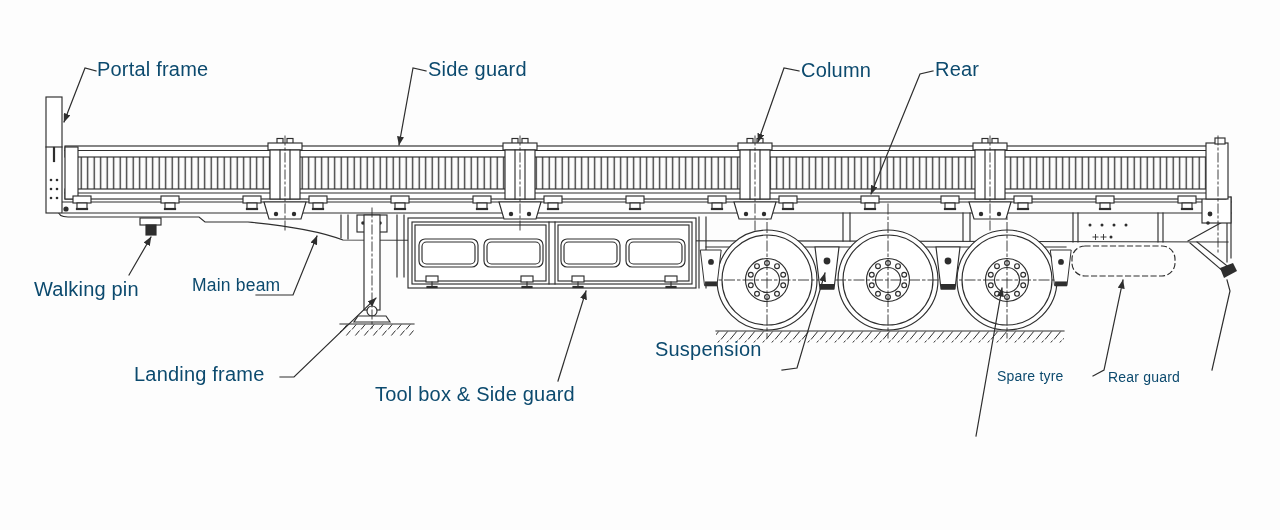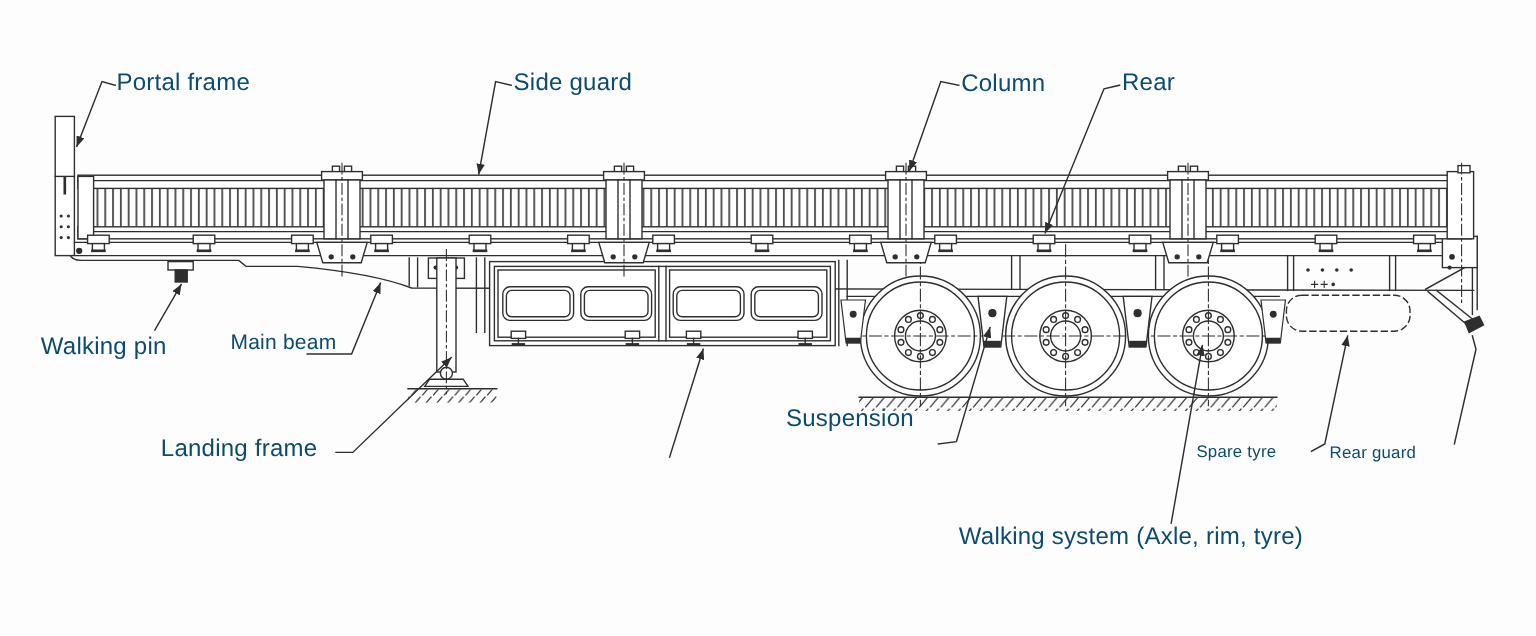--- a/index.html
+++ b/index.html
@@ -256,17 +256,17 @@
   </g>
 </svg>
 
   <div class="lbl" style="left:97px;top:59px">Portal frame</div>
   <div class="lbl" style="left:428px;top:59px">Side guard</div>
   <div class="lbl" style="left:801px;top:60px">Column</div>
   <div class="lbl" style="left:935px;top:59px">Rear</div>
   <div class="lbl" style="left:34px;top:279px">Walking pin</div>
   <div class="lbl sm" style="left:192px;top:276px">Main beam</div>
   <div class="lbl" style="left:134px;top:364px">Landing frame</div>
+  <div class="lbl" style="left:375px;top:384px">Tool box &amp; Side guard</div>
   <div class="lbl" style="left:655px;top:339px">Suspension</div>
   <div class="lbl xs" style="left:997px;top:369px">Spare tyre</div>
   <div class="lbl xs" style="left:1108px;top:370px">Rear guard</div>
-  <div class="lbl" style="left:799px;top:437px">Walking system (Axle, rim, tyre)</div>
 </div>
 
 </body></html>

